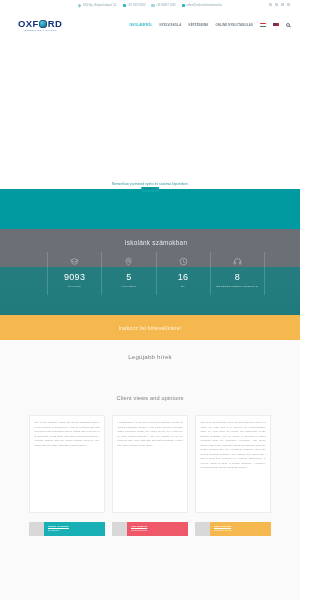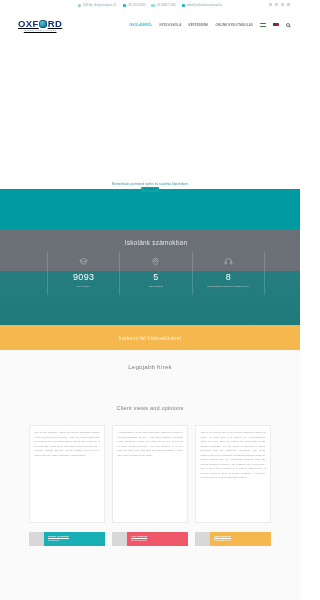--- a/index.html
+++ b/index.html
@@ -39,21 +39,21 @@
 
   
   .header {
     height:27px;
     background:#ffffff;
     display:flex;
     align-items:center;
     padding:0 10px 0 18px;
     position:relative;
   }
-  .logo { display:flex; flex-direction:column; align-items:center;text-decoration:underline; }
+  .logo { display:flex; flex-direction:column; align-items:center; }
   .logo-main {
     display:flex; align-items:center;
     font-size:9.5px; font-weight:bold; letter-spacing:0.4px;
     color:#13317a;
   }
   .logo-globe {
     width:8px; height:8px; border-radius:50%;
     background:radial-gradient(circle at 35% 30%, #5ec8d8 0%, #1b8fb0 55%, #13317a 100%);
     margin:0 0.5px; position:relative; top:0.3px;
     box-shadow:inset 0 0 0 0.5px #0f2a63;
@@ -103,21 +103,21 @@
   }
   .promo-btn {
     position:absolute; top:-2px; left:50%; transform:translateX(-50%);
     font-size:2.6px; color:#1b7f86; background:#0aa3a8;
     padding:0.8px 3px; border-radius:0.8px;
   }
 
   
   .stats {
     position:relative;
-    height:96px;
+    height:86px;
     background:linear-gradient(to bottom,#6b6f76 0%,#6b6f76 44%,#267d7f 44%,#1f7a7c 100%);
     overflow:hidden;
     padding-left:12px;
   }
   .stats-title {
     text-align:center; color:#e6e8ea; font-size:6.4px;
     padding-top:10px; letter-spacing:0.25px; font-weight:normal;
   }
   .stat-row {
     display:flex; justify-content:center;
@@ -278,20 +278,30 @@
         <div class="stat-icon">
           <svg viewBox="0 0 24 24" fill="none" stroke="#ffffff" stroke-width="1.1">
             <path d="M12 22s7-7 7-12a7 7 0 1 0-14 0c0 5 7 12 7 12z"></path>
               <circle cx="12" cy="10" r="2.6"></circle>
           </svg>
         </div>
         <div class="stat-num">5</div>
         <div class="stat-label">Helyszín</div>
       </div>
 
+      <div class="stat">
+        <div class="stat-icon">
+          <svg viewBox="0 0 24 24" fill="none" stroke="#ffffff" stroke-width="1.1">
+            <circle cx="12" cy="12" r="9"></circle>
+              <path d="M12 7v5.5l3.5 2"></path>
+          </svg>
+        </div>
+        <div class="stat-num">16</div>
+        <div class="stat-label">Év</div>
+      </div>
 
       <div class="stat">
         <div class="stat-icon">
           <svg viewBox="0 0 24 24" fill="none" stroke="#ffffff" stroke-width="1.1">
             <path d="M4 14v-2a8 8 0 0 1 16 0v2"></path>
             <rect x="2.5" y="13" width="4" height="6" rx="1.6"></rect>
             <rect x="17.5" y="13" width="4" height="6" rx="1.6"></rect>
           </svg>
         </div>
         <div class="stat-num">8</div>

